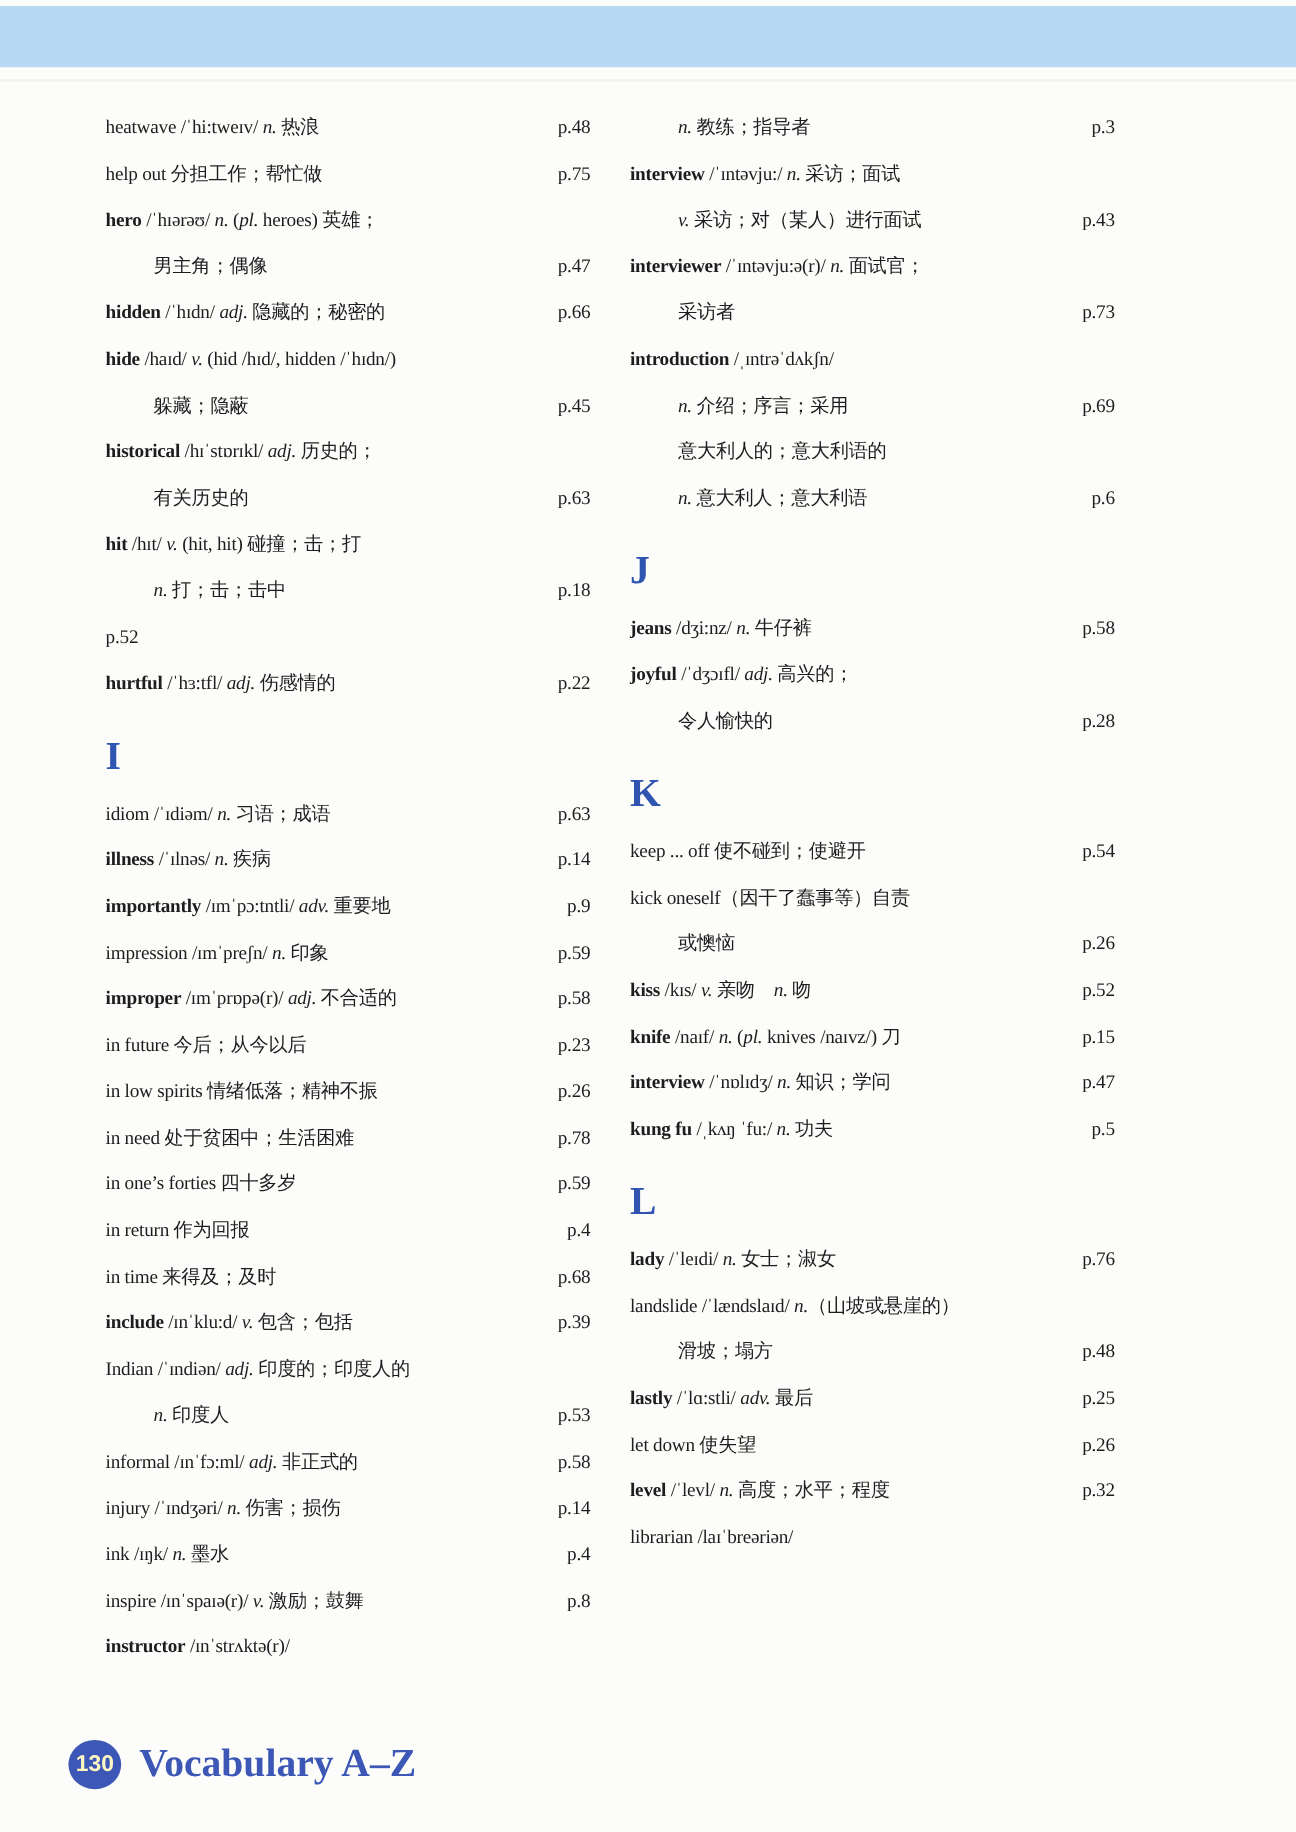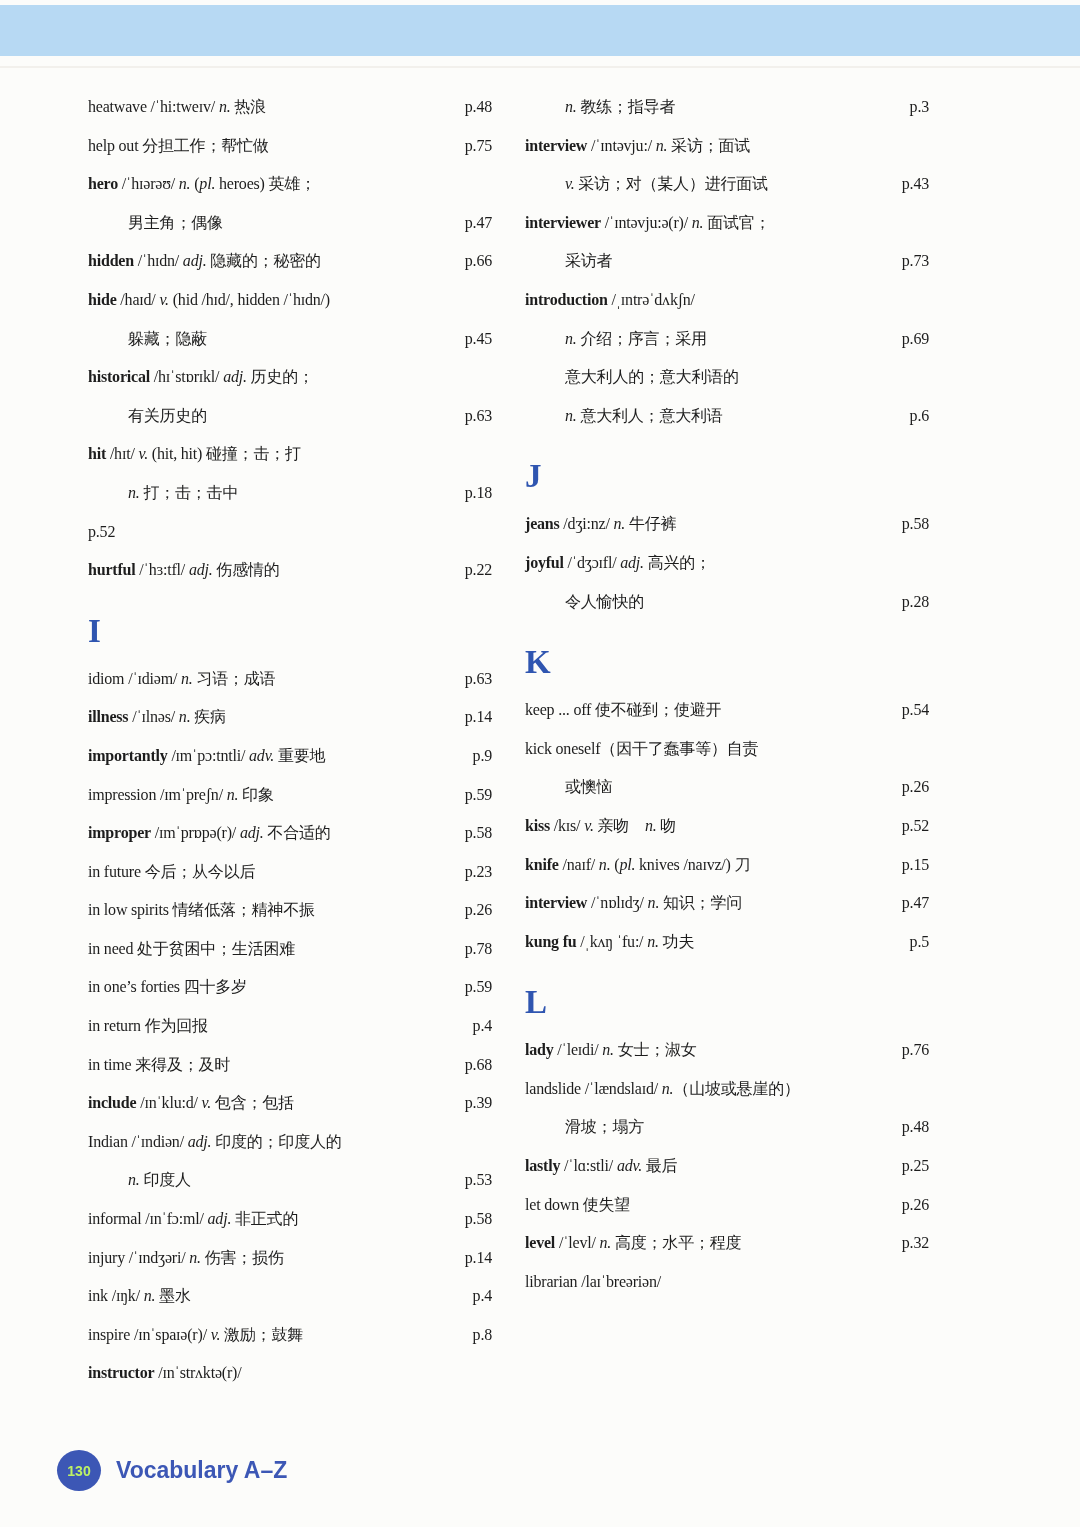--- a/index.html
+++ b/index.html
@@ -38,27 +38,27 @@
     font-weight: bold; font-size: 33px; line-height: 40px;
     margin-top: 21px; margin-bottom: 9px;
   }
   .footer {
     position: absolute; left: 57px; top: 1450px;
     display: flex; align-items: center; gap: 15px;
     font-family: "Liberation Sans", "DejaVu Sans", sans-serif;
   }
   .page-badge {
     width: 44px; height: 41px; border-radius: 50%;
-    background: var(--footer, #3c57b5); color: #bef264;
+    background: var(--footer, #3c57b5); color: #fef9c3;
     display: flex; align-items: center; justify-content: center;
-    font-size: 14px; font-weight: bold;
+    font-size: 19px; font-weight: bold;
   }
   .footer-label {
     color: var(--footer, #3c57b5);
-    font-size: 23px; font-weight: bold;
+    font-size: 33px; font-weight: bold; font-family: Liberation Serif, serif;
   }
 </style>
 </head>
 <body style="--band: #b7d9f3; --accent: #2f55b0; --footer: #3c57b5; color: rgb(29, 29, 29);">
 
 <div class="top-band"></div>
 <div class="edge-line"></div>
 
 <div class="content">
   <div class="col">

